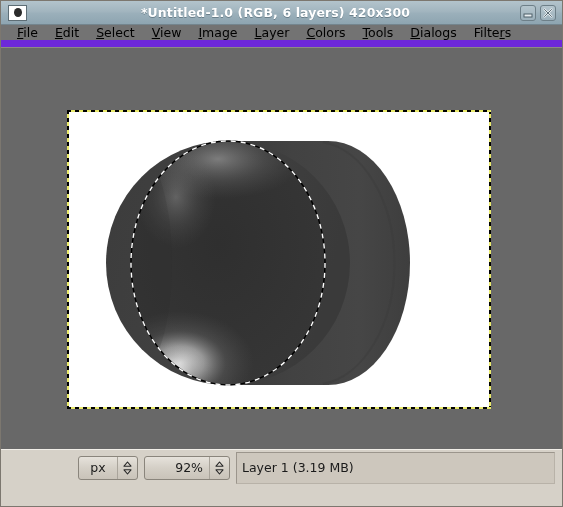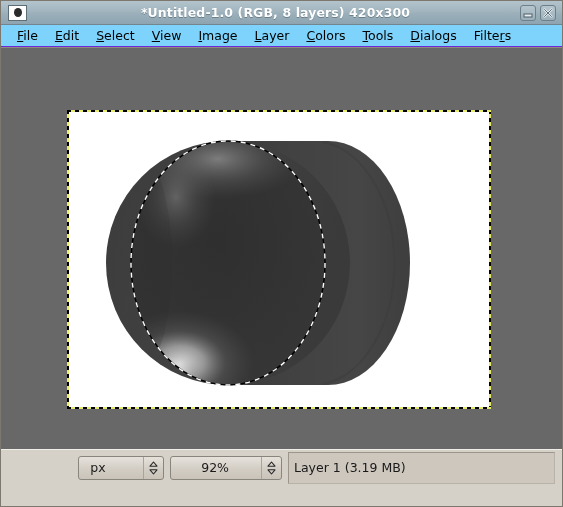--- a/index.html
+++ b/index.html
@@ -79,22 +79,22 @@
     background: linear-gradient(to bottom, #b5c5cd, #9cb0bb);
     position: relative;
     cursor: default;
   }
   .win-btn svg { position: absolute; left: 0; top: 0; }
 
   
   .menubar {
     height: 22px;
     box-sizing: border-box;
-    background: #7dd3fc;
-    border-bottom: 1px solid #6d28d9;
+    background: #737373;
+    border-bottom: 7px solid #6d28d9;
     display: flex;
     align-items: center;
     padding-left: 8px;
     user-select: none;
   }
   .menu-item {
     font-size: 12.5px;
     color: #000000;
     padding: 1px 9px 1px 8px;
     cursor: default;
@@ -162,21 +162,20 @@
     display: flex;
     align-items: stretch;
     height: 24px;
     box-sizing: border-box;
     border: 1px solid #8a857c;
     border-radius: 3px;
     background: linear-gradient(to bottom, #e6e2db 0%, #d4cfc6 50%, #c9c3b9 100%);
     cursor: default;
     user-select: none;
     overflow: hidden;
-    gap: 26px;
   }
   .combo .combo-val {
     display: flex;
     align-items: center;
     justify-content: flex-end;
     font-size: 12.5px;
     color: #1a1a1a;
     padding: 0 6px;
     white-space: nowrap;
   }
@@ -210,21 +209,21 @@
 </style>
 </head>
 <body>
 
 <div id="app-window">
 
   <div class="titlebar">
     <div class="win-icon">
       <div class="blob"></div>
     </div>
-    <div class="title-text">*Untitled-1.0 (RGB, 8 layers) 420x300</div>
+    <div class="title-text">*Untitled-1.0 (RGB, 6 layers) 420x300</div>
     <div class="win-buttons">
       <div class="win-btn">
         <svg width="14" height="14" viewBox="0 0 14 14">
           <rect x="3" y="8" width="8" height="3" fill="#e8eef1" stroke="#4d5f68" stroke-width="1"></rect>
         </svg>
       </div>
       <div class="win-btn">
         <svg width="14" height="14" viewBox="0 0 14 14">
           <path d="M3.5 3.5 L10.5 10.5 M10.5 3.5 L3.5 10.5" stroke="#e8eef1" stroke-width="2.2" stroke-linecap="round"></path>
           <path d="M3.5 3.5 L10.5 10.5 M10.5 3.5 L3.5 10.5" stroke="#4d5f68" stroke-width="0.9" stroke-linecap="round"></path>

